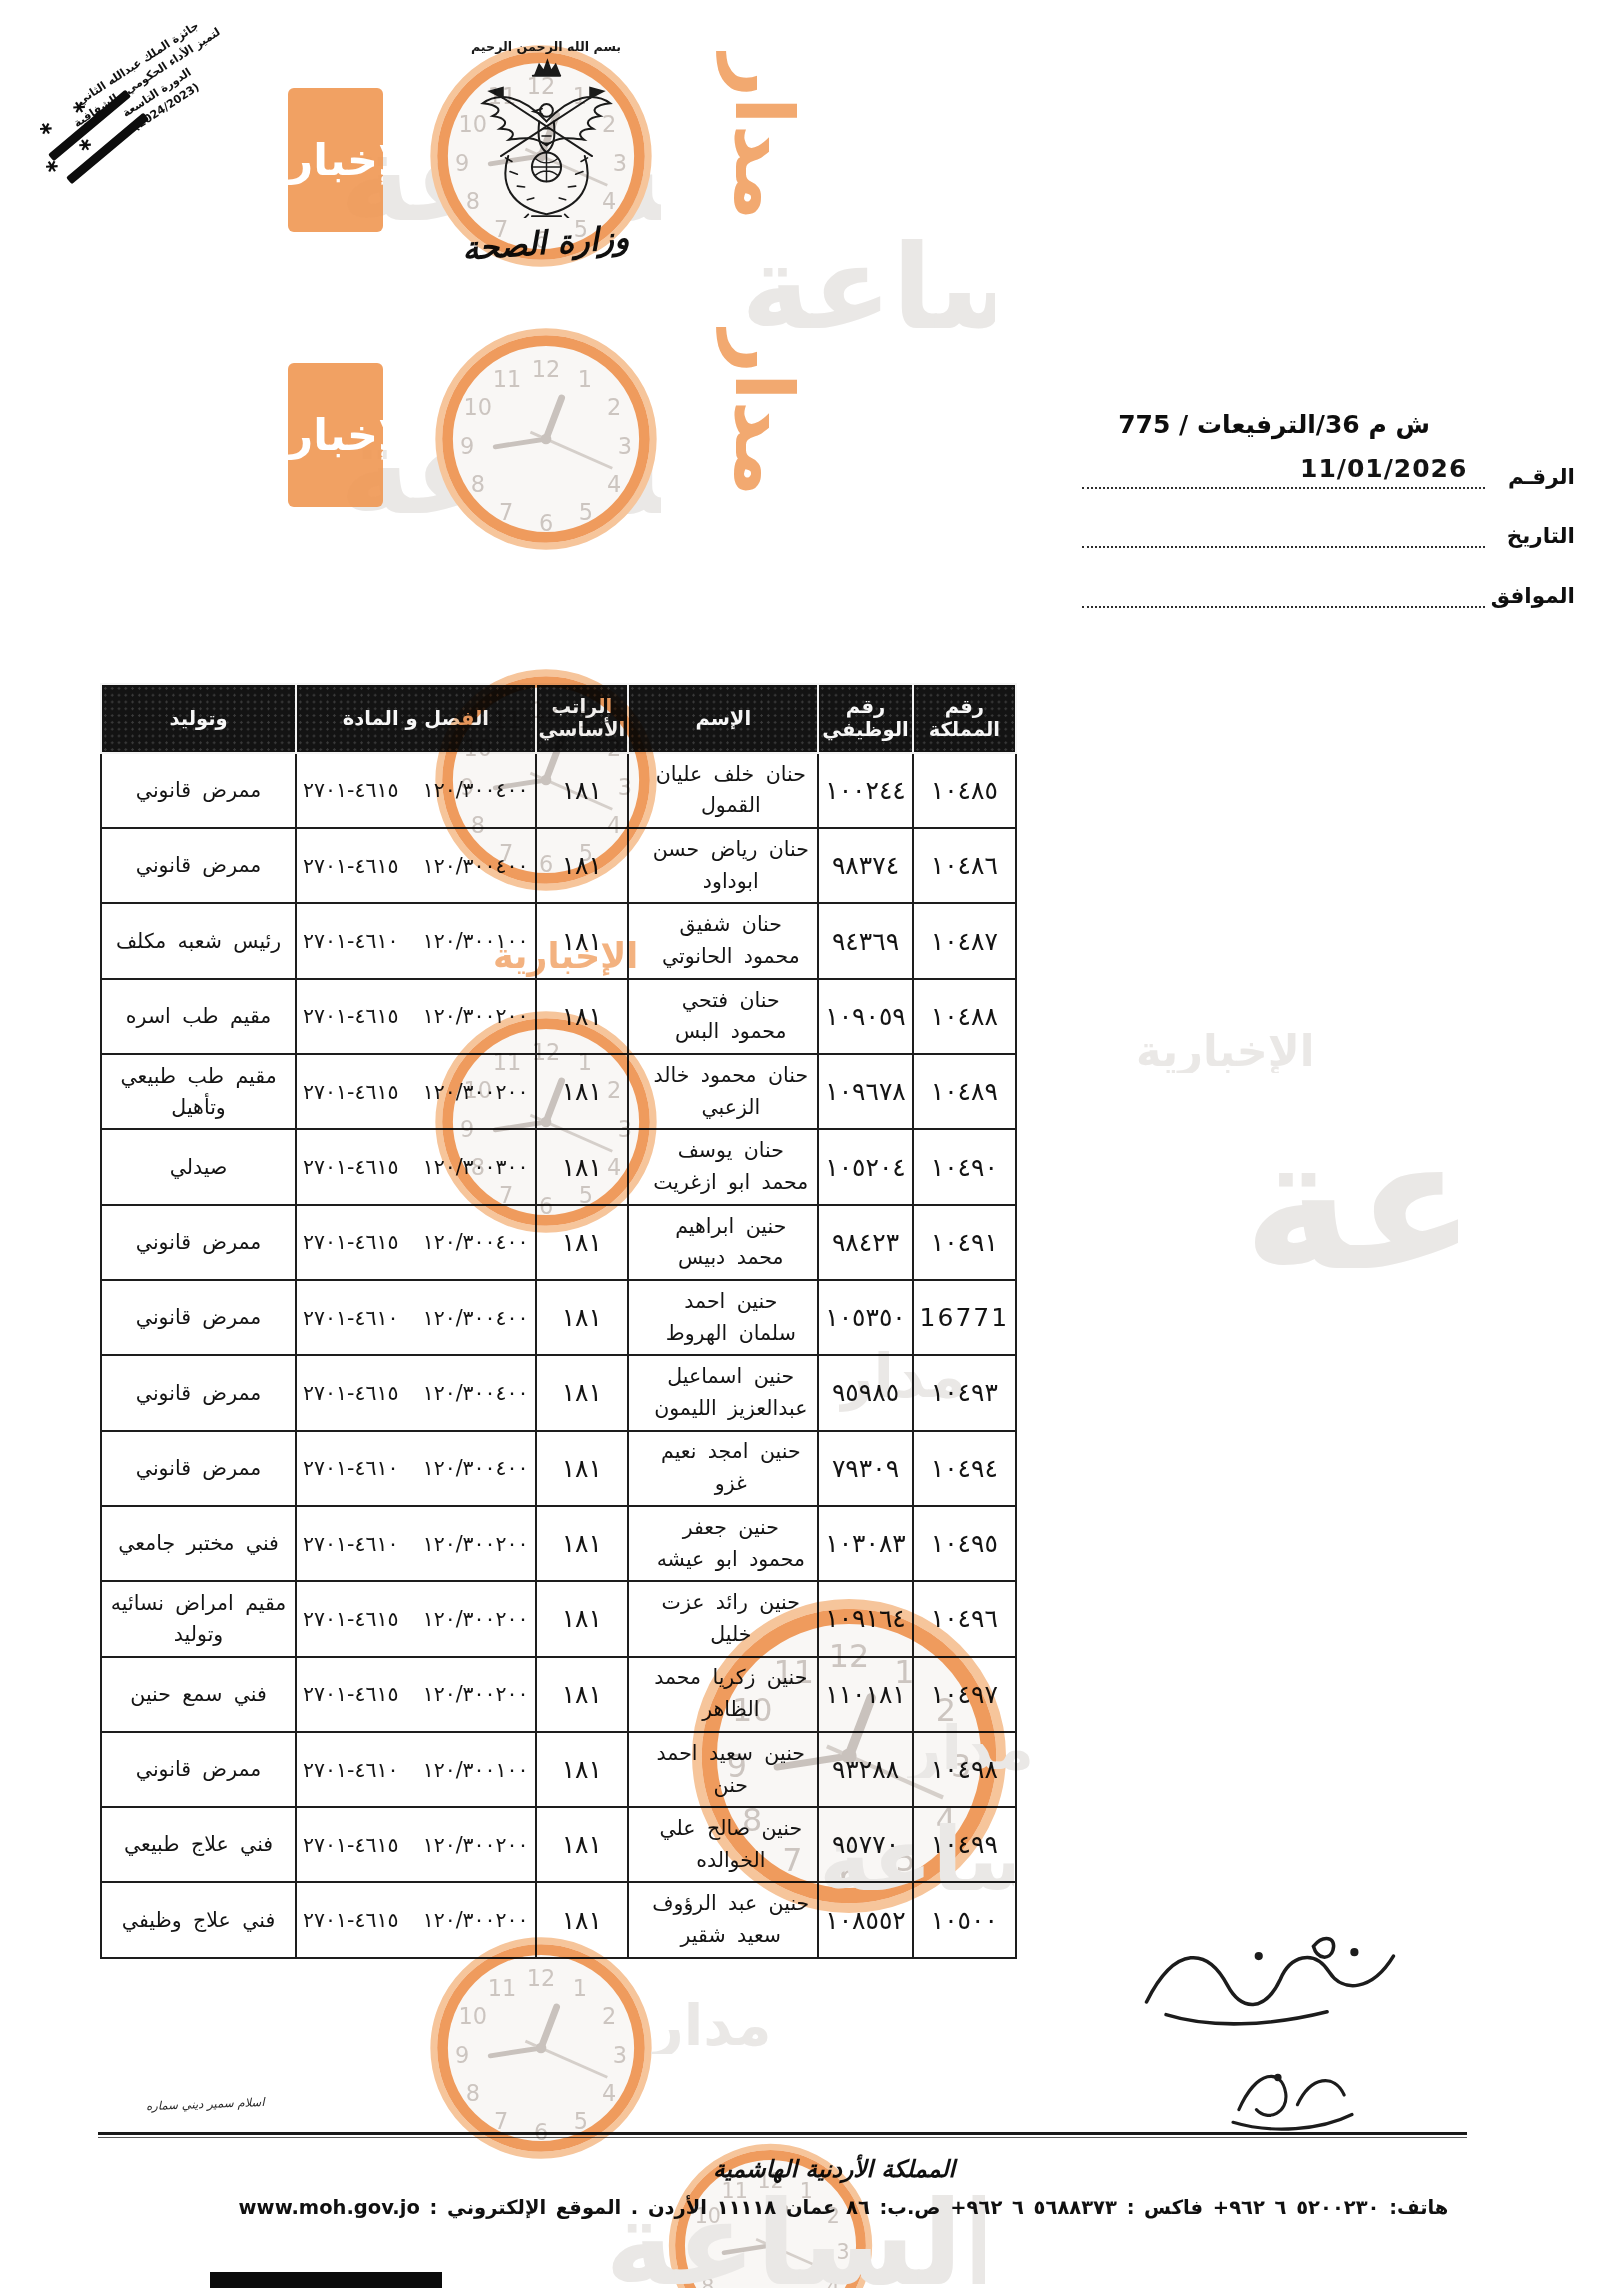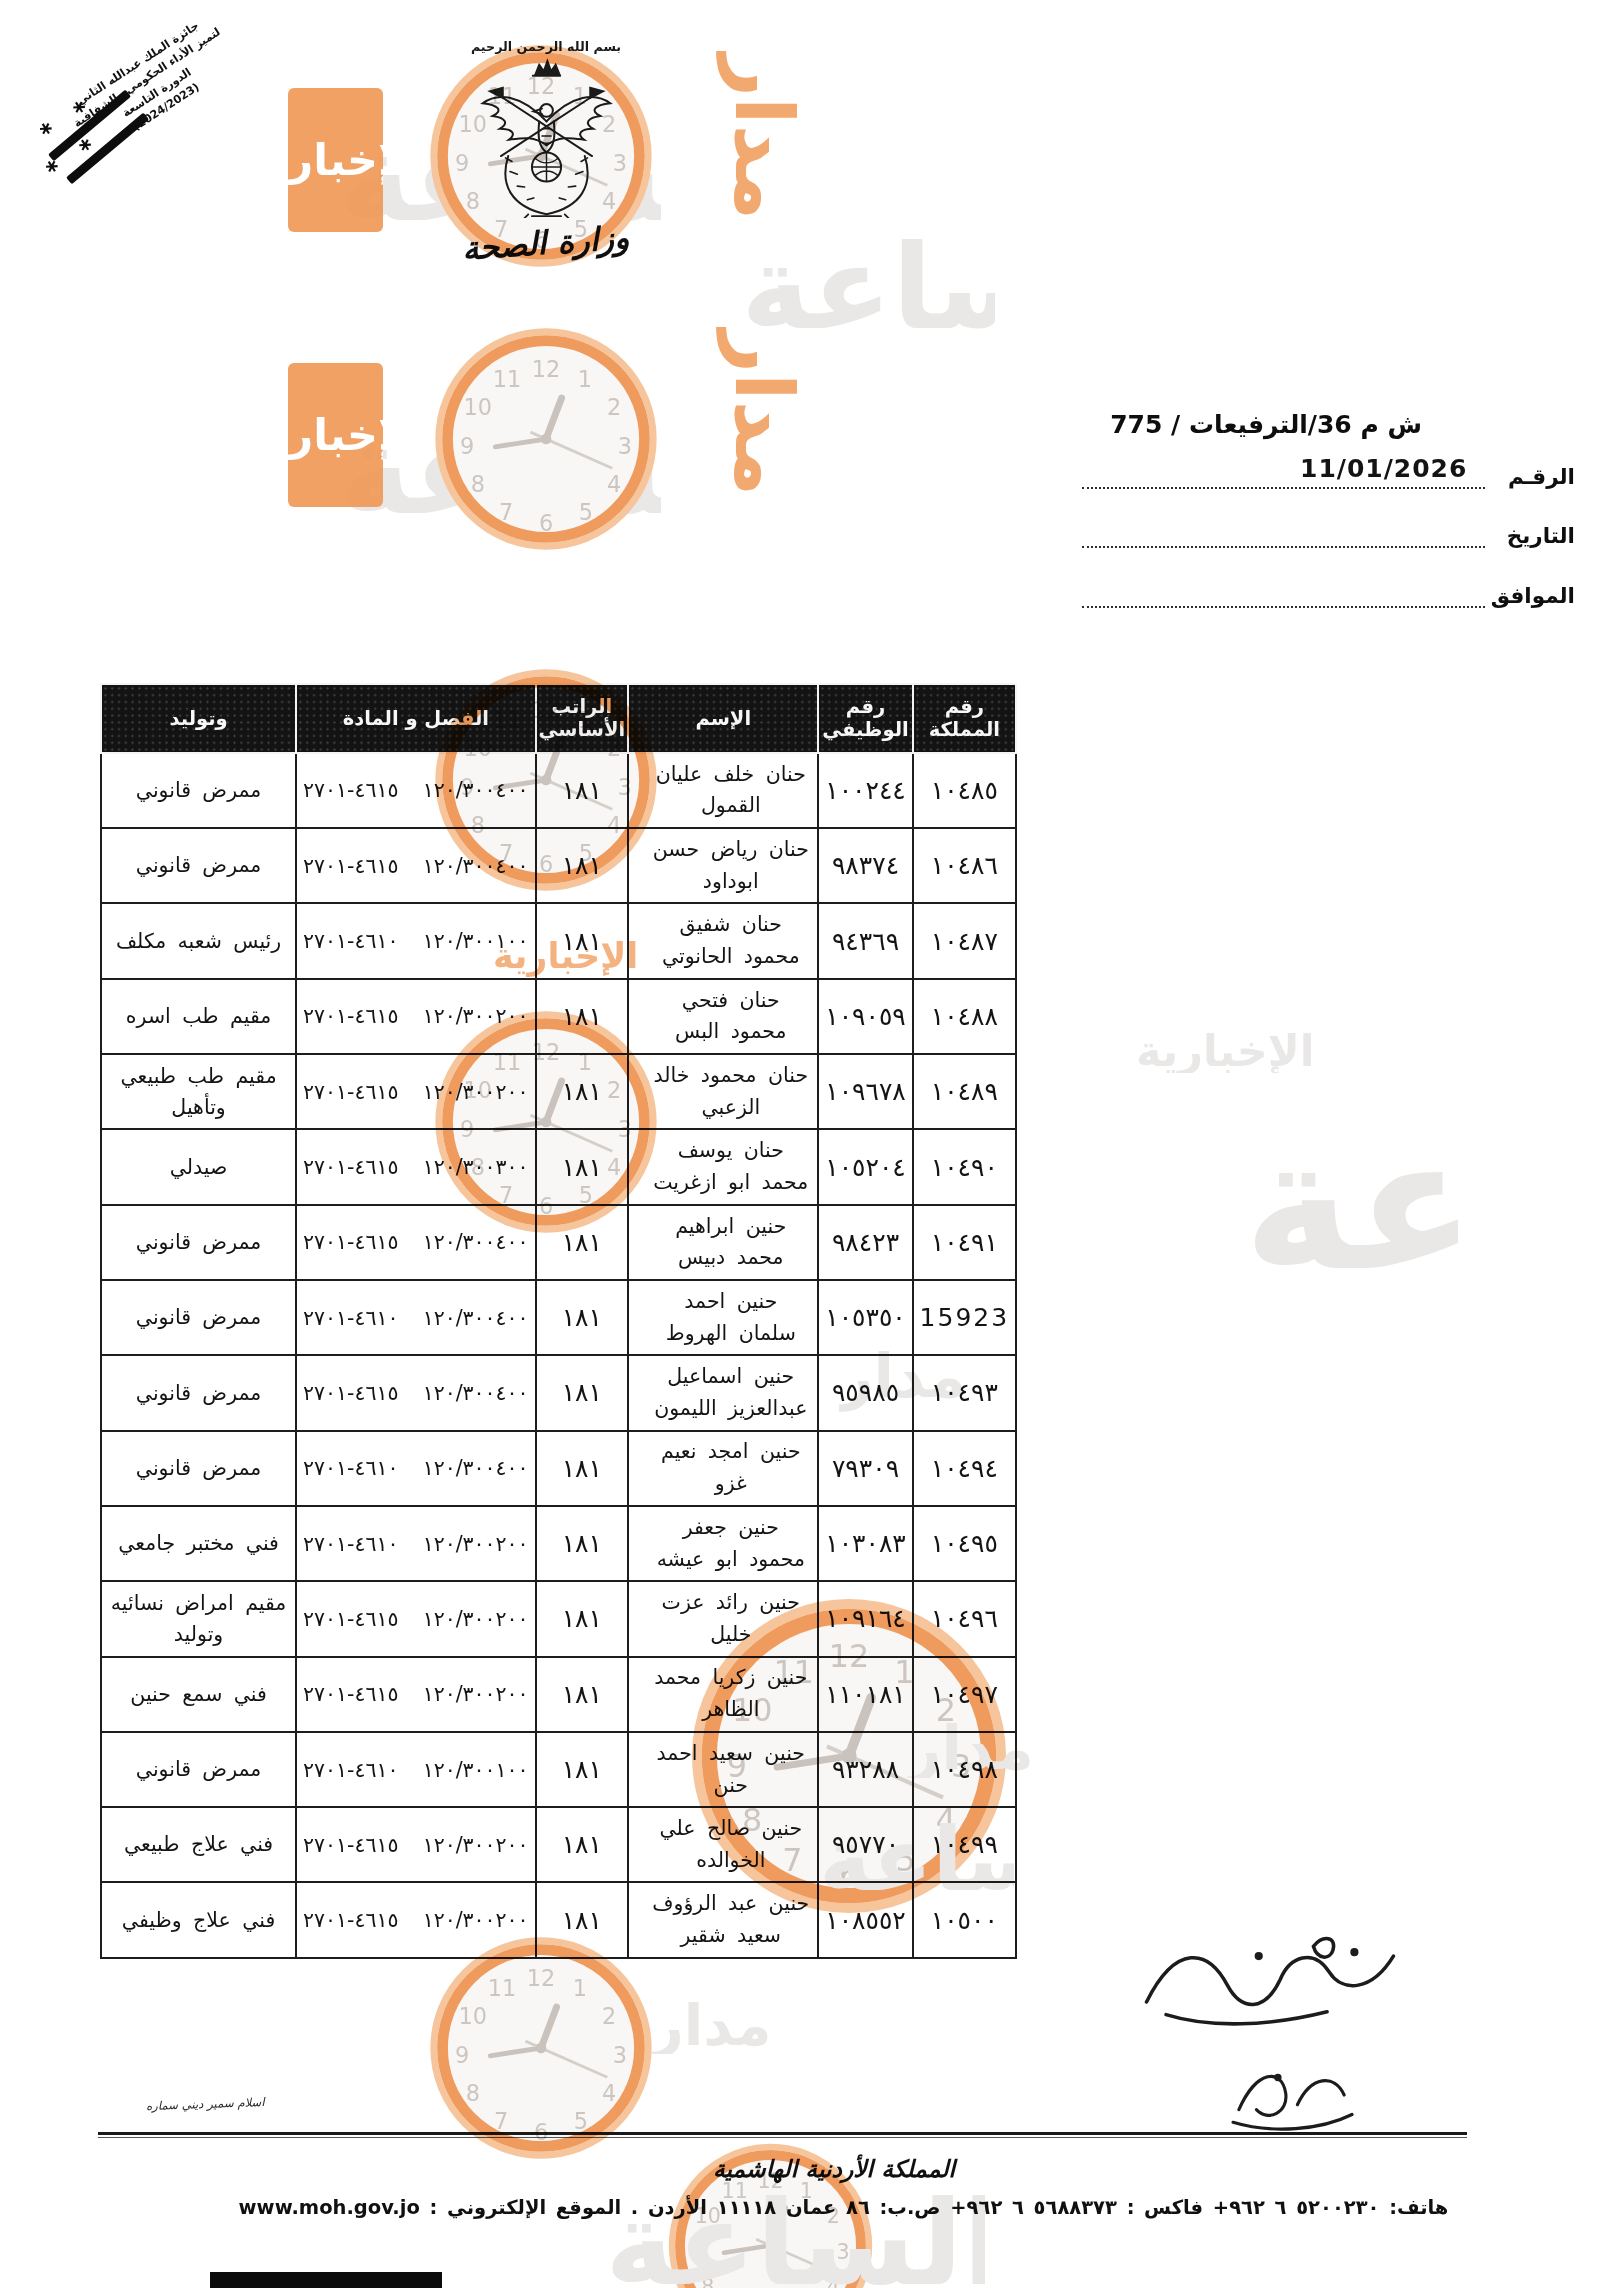--- a/index.html
+++ b/index.html
@@ -17,21 +17,21 @@
   .slash{position:absolute;background:#0d0d0d;height:8.8px;width:101px;transform:rotate(-40deg);border-radius:2px;}
   .s1{left:39px;top:121px;}
   .s2{left:57px;top:144px;}
 
   
   .emblem{left:441px;top:39px;width:210px;text-align:center;}
   .bismillah{font-size:12.7px;font-weight:bold;color:#1a1a1a;letter-spacing:1px;}
   .ministry-script{font-size:32px;font-weight:bold;font-style:italic;transform:rotate(-4deg);display:inline-block;margin-top:2px;color:#101010;}
 
   
-  .ref-title{right:180px;top:410px;font-size:25px;font-weight:bold;direction:rtl;color:#0e0e0e;}
+  .ref-title{right:172px;top:410px;font-size:25px;font-weight:bold;direction:rtl;color:#0e0e0e;}
   .ref-block{right:27px;top:454px;width:493px;direction:rtl;}
   .ref-row{display:flex;align-items:flex-end;margin-bottom:24.4px;}
   .ref-label{font-size:21.5px;font-weight:bold;width:90px;flex:0 0 auto;color:#0f0f0f;}
   .ref-line{flex:1;border-bottom:2.9px dotted #2d2d2d;height:33px;text-align:right;}
   .ref-value{font-size:25px;font-weight:bold;font-family:"DejaVu Sans",sans-serif;padding-right:17.6px;letter-spacing:1px;}
 
   
   .promo-table{position:absolute;left:100px;top:683px;width:917px;border-collapse:collapse;border:2.9px solid #141414;}
   .promo-table th{
     background:#131313;color:#f7f7f7;font-size:19.5px;font-weight:bold;
@@ -232,21 +232,21 @@
     <tr>
       <td class="num">١٠٤٩١</td>
       <td class="num">٩٨٤٢٣</td>
       <td class="name">حنين ابراهيم محمد دبيس</td>
       <td class="num">١٨١</td>
       <td class="chapter"><span>١٢٠/٣٠٠٤٠٠ ٤٦١٥-٢٧٠١</span></td>
       <td class="pos">ممرض قانوني</td>
     </tr>
 
     <tr>
-      <td class="num">15923</td>
+      <td class="num">16771</td>
       <td class="num">١٠٥٣٥٠</td>
       <td class="name">حنين احمد سلمان الهروط</td>
       <td class="num">١٨١</td>
       <td class="chapter"><span>١٢٠/٣٠٠٤٠٠ ٤٦١٠-٢٧٠١</span></td>
       <td class="pos">ممرض قانوني</td>
     </tr>
 
     <tr>
       <td class="num">١٠٤٩٣</td>
       <td class="num">٩٥٩٨٥</td>

